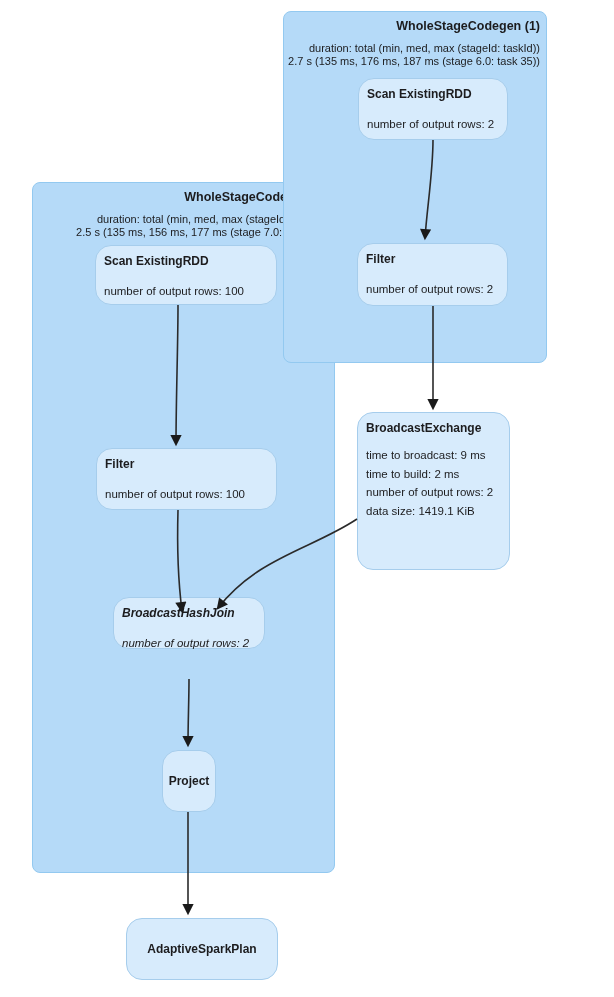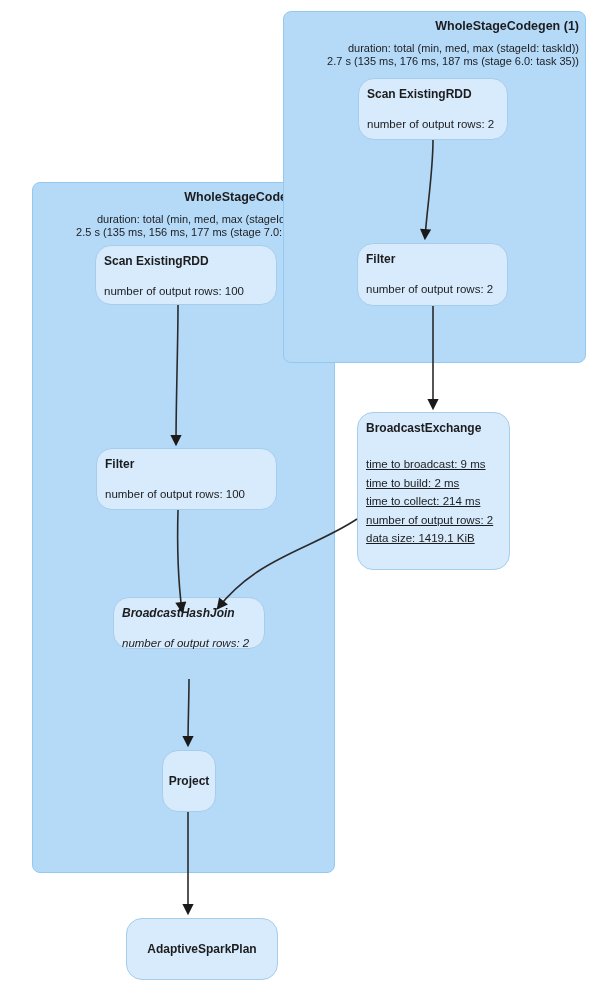--- a/index.html
+++ b/index.html
@@ -5,37 +5,37 @@
   html,body{margin:0;padding:0;background:#ffffff;}
   .canvas{
     position:relative;width:614px;height:997px;background:#ffffff;
     font-family:"Liberation Sans",sans-serif;color:#1c1c1e;overflow:hidden;
   }
   .cluster{
     position:absolute;background:#b5daf8;border:1px solid #93c9f0;
     border-radius:8px;box-sizing:border-box;
   }
   .cluster--left{left:32px;top:182px;width:303px;height:691px;z-index:1;}
-  .cluster--right{left:283px;top:11px;width:303px;height:352px;z-index:2;padding-left:28px;}
+  .cluster--right{left:283px;top:11px;width:264px;height:352px;z-index:2;padding-left:28px;}
   .cluster-title{
     position:absolute;top:7px;right:6px;font-weight:bold;font-size:12.5px;
     white-space:nowrap;letter-spacing:0;
   }
   .cluster-duration{
     position:absolute;top:30px;right:6px;text-align:right;
     font-size:11px;line-height:12.5px;white-space:nowrap;
   }
   .node{
     position:absolute;background:#d7ebfc;border:1px solid #a6cdec;
     border-radius:16px;box-sizing:border-box;padding:8px 4px 0 8px;z-index:3;
     font-size:11.5px;
   }
   .node-title{font-weight:bold;font-size:12px;line-height:15px;white-space:nowrap;}
   .node-metrics{margin-top:13px;line-height:18.5px;}
-  .node--gap .node-metrics{margin-top:19px;text-decoration:underline;}
+  .node--gap .node-metrics{margin-top:10px;}
   .metric{white-space:nowrap;}
   .node--center{display:flex;align-items:center;justify-content:center;padding:6px;}
   .node--center .node-title{line-height:normal;}
   svg.edges{position:absolute;left:0;top:0;z-index:4;pointer-events:none;}
 </style>
 </head>
 <body>
 
 <div class="canvas">
 
@@ -92,21 +92,20 @@
     <div class="node-metrics">
       <div class="metric">number of output rows: 2</div>
     </div>
   </div>
 
   <div class="node node--gap" style="left:357px;top:412px;width:153px;height:158px;">
     <div class="node-title">BroadcastExchange</div>
     <div class="node-metrics">
       <div class="metric">time to broadcast: 9 ms</div>
       <div class="metric">time to build: 2 ms</div>
-      <div class="metric">time to collect: 214 ms</div>
       <div class="metric">number of output rows: 2</div>
       <div class="metric">data size: 1419.1 KiB</div>
     </div>
   </div>
 
   <div class="node node--center" style="left:126px;top:918px;width:152px;height:62px;">
     <div class="node-title">AdaptiveSparkPlan</div>
   </div>
 
   <svg class="edges" width="614" height="997" viewBox="0 0 614 997">

